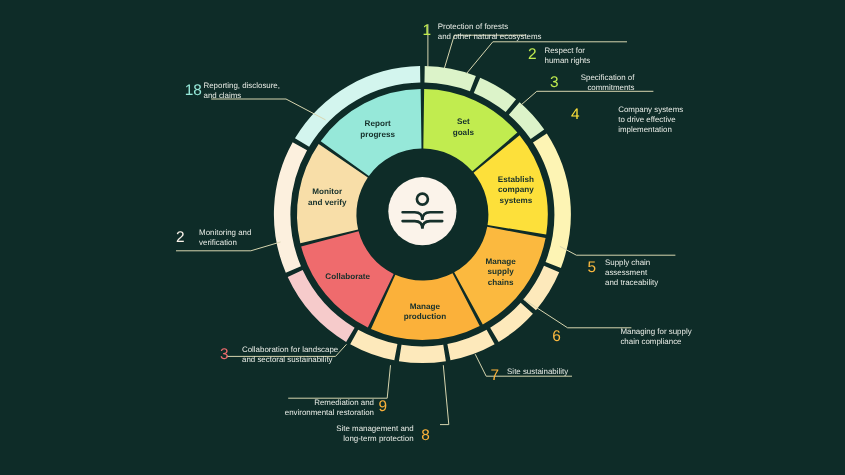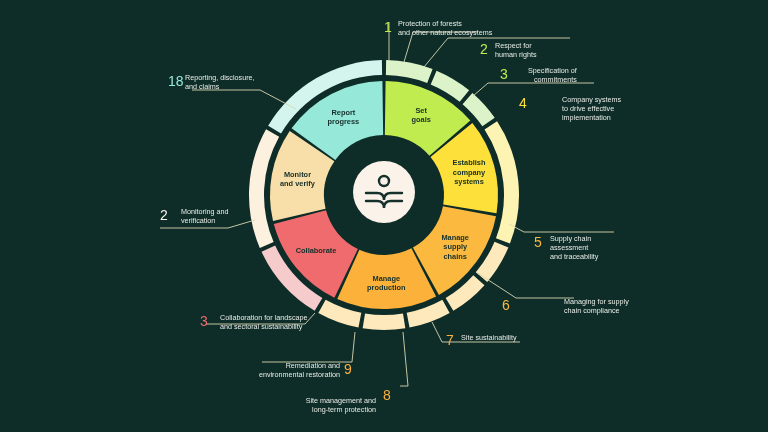--- a/index.html
+++ b/index.html
@@ -83,21 +83,21 @@
     <div class="lbl" style="left: 528px; top: 66px; text-align: right;">Specification of<br>commitments</div>
     <div class="num" style="left: 519px; top: 96px; color: rgb(253, 224, 58);">4</div>
     <div class="lbl" style="left: 534px; top: 95px; margin-left: 28px;">Company systems<br>to drive effective<br>implementation</div>
     <div class="num" style="left: 534px; top: 235px; color: rgb(251, 185, 63);">5</div>
     <div class="lbl" style="left: 550px; top: 234px;">Supply chain<br>assessment<br>and traceability</div>
     <div class="num" style="left: 502px; top: 298px; color: rgb(251, 185, 63);">6</div>
     <div class="lbl" style="left: 518px; top: 297px; margin-left: 46px;">Managing for supply<br>chain compliance</div>
     <div class="num" style="left: 446px; top: 333px; color: rgb(251, 177, 58);">7</div>
     <div class="lbl" style="left: 461px; top: 333px;">Site sustainability</div>
     <div class="num" style="left: 383px; top: 388px; color: rgb(251, 177, 58);">8</div>
-    <div class="lbl r" style="left: 250px; top: 396px; width: 126px;">Site management and<br>long-term protection</div>
+    <div class="lbl r" style="left: 250px; top: 385px; width: 126px;">Site management and<br>long-term protection</div>
     <div class="num" style="left: 344px; top: 362px; color: rgb(251, 177, 58);">9</div>
     <div class="lbl r" style="left: 214px; top: 361px; width: 126px;">Remediation and<br>environmental restoration</div>
     <div class="num" style="left: 200px; top: 314px; color: rgb(239, 107, 109);">3</div>
     <div class="lbl" style="left: 220px; top: 313px;">Collaboration for landscape<br>and sectoral sustainability</div>
     <div class="num" style="left: 160px; top: 208px; color: rgb(251, 243, 234);">2</div>
     <div class="lbl" style="left: 181px; top: 207px;">Monitoring and<br>verification</div>
     <div class="num" style="left: 168px; top: 74px; color: rgb(150, 232, 217);">18</div>
     <div class="lbl" style="left: 185px; top: 73px;">Reporting, disclosure,<br>and claims</div>
   </div>
 

